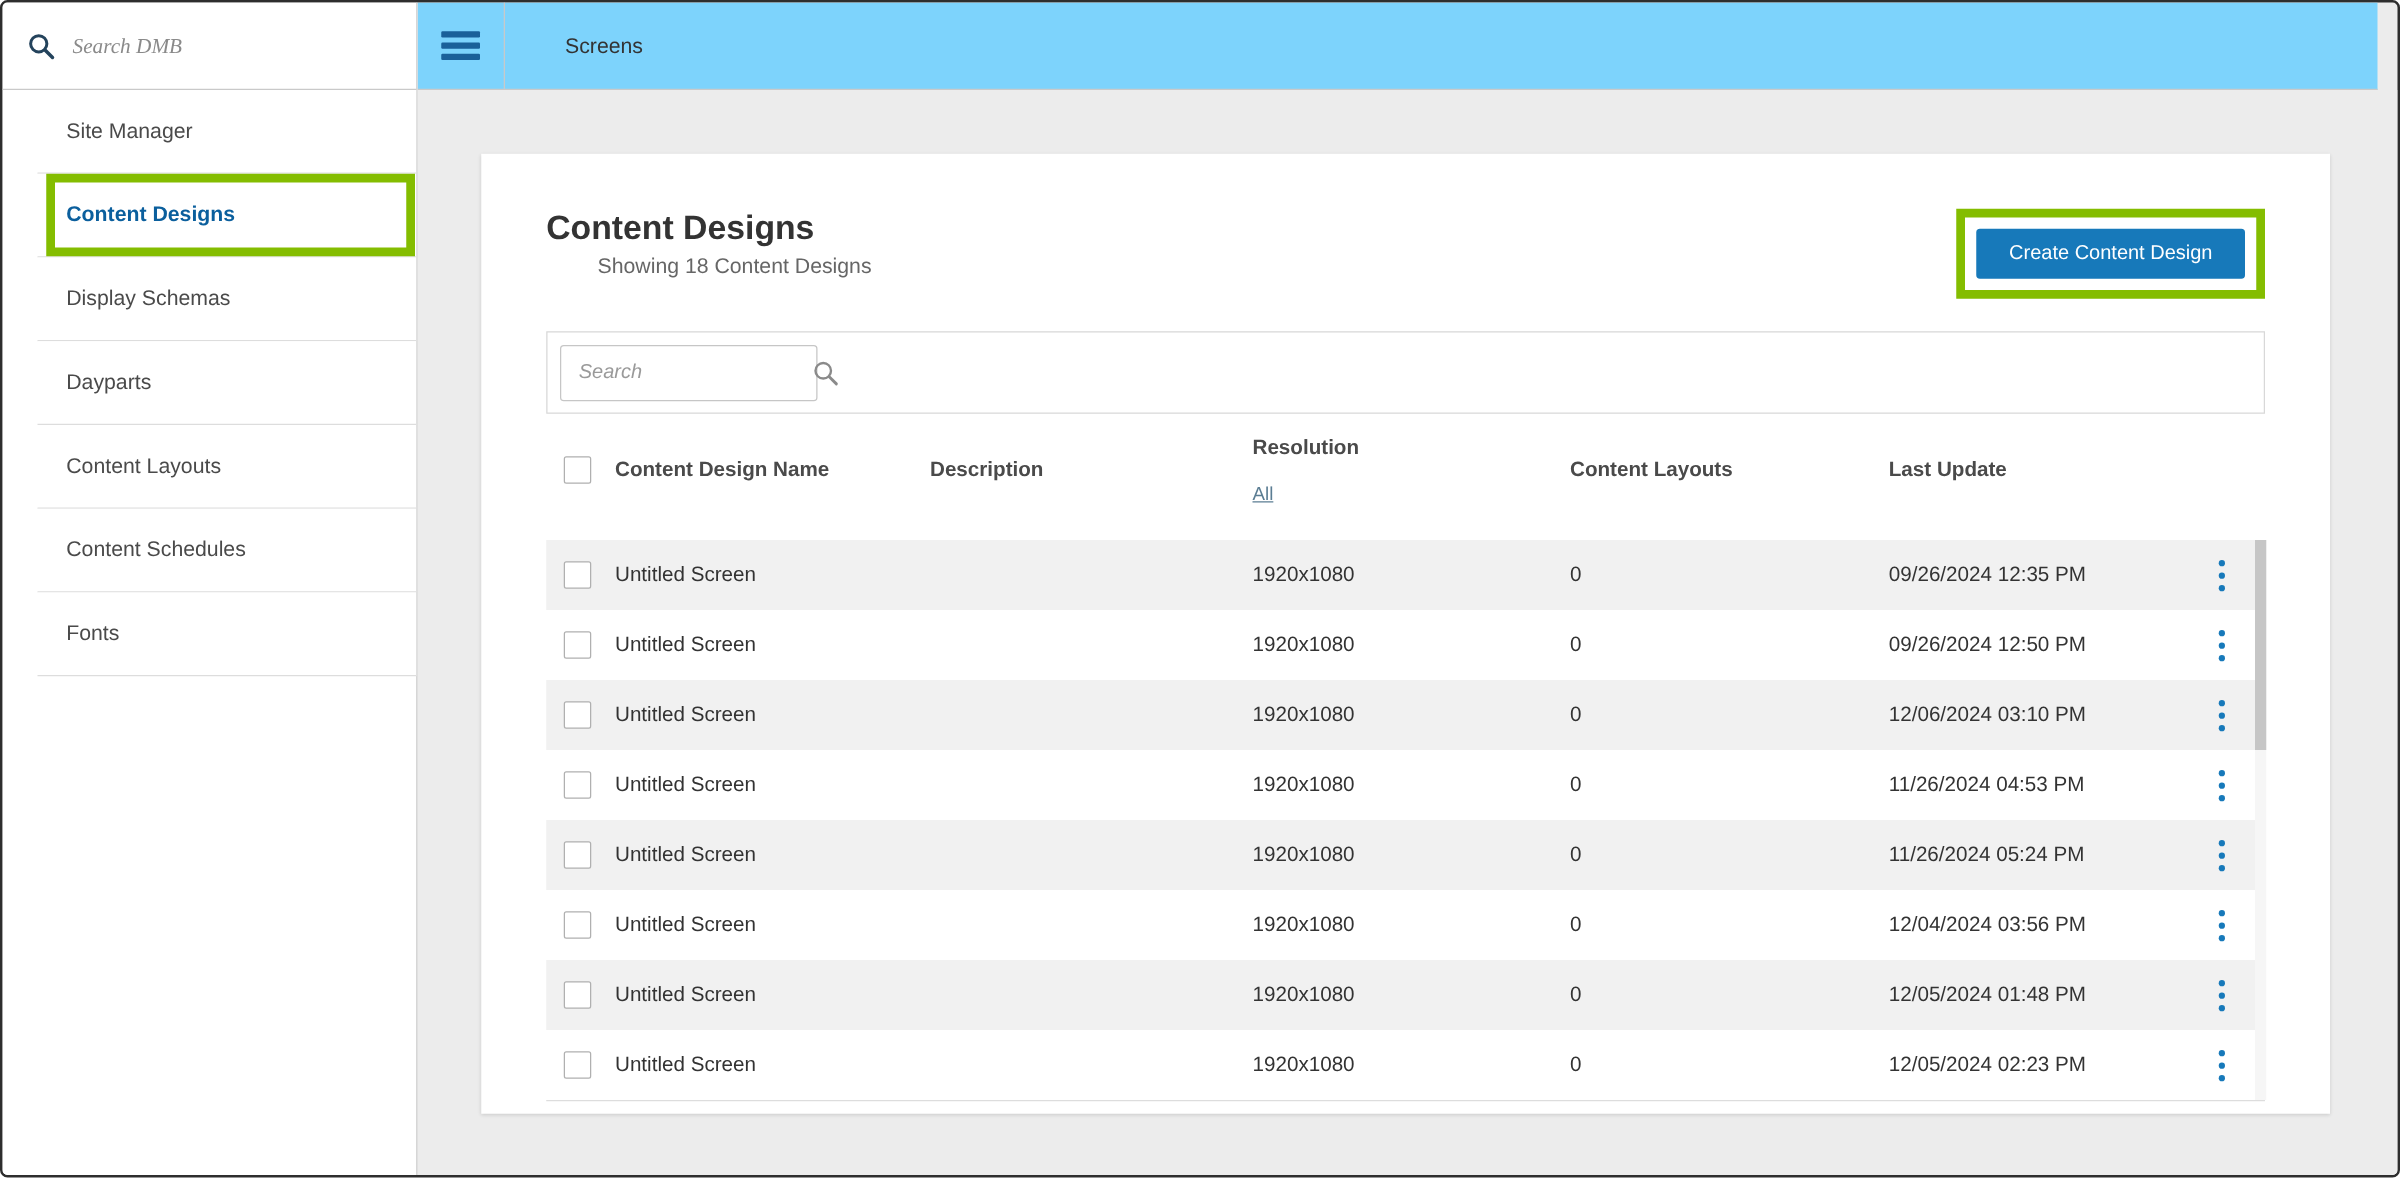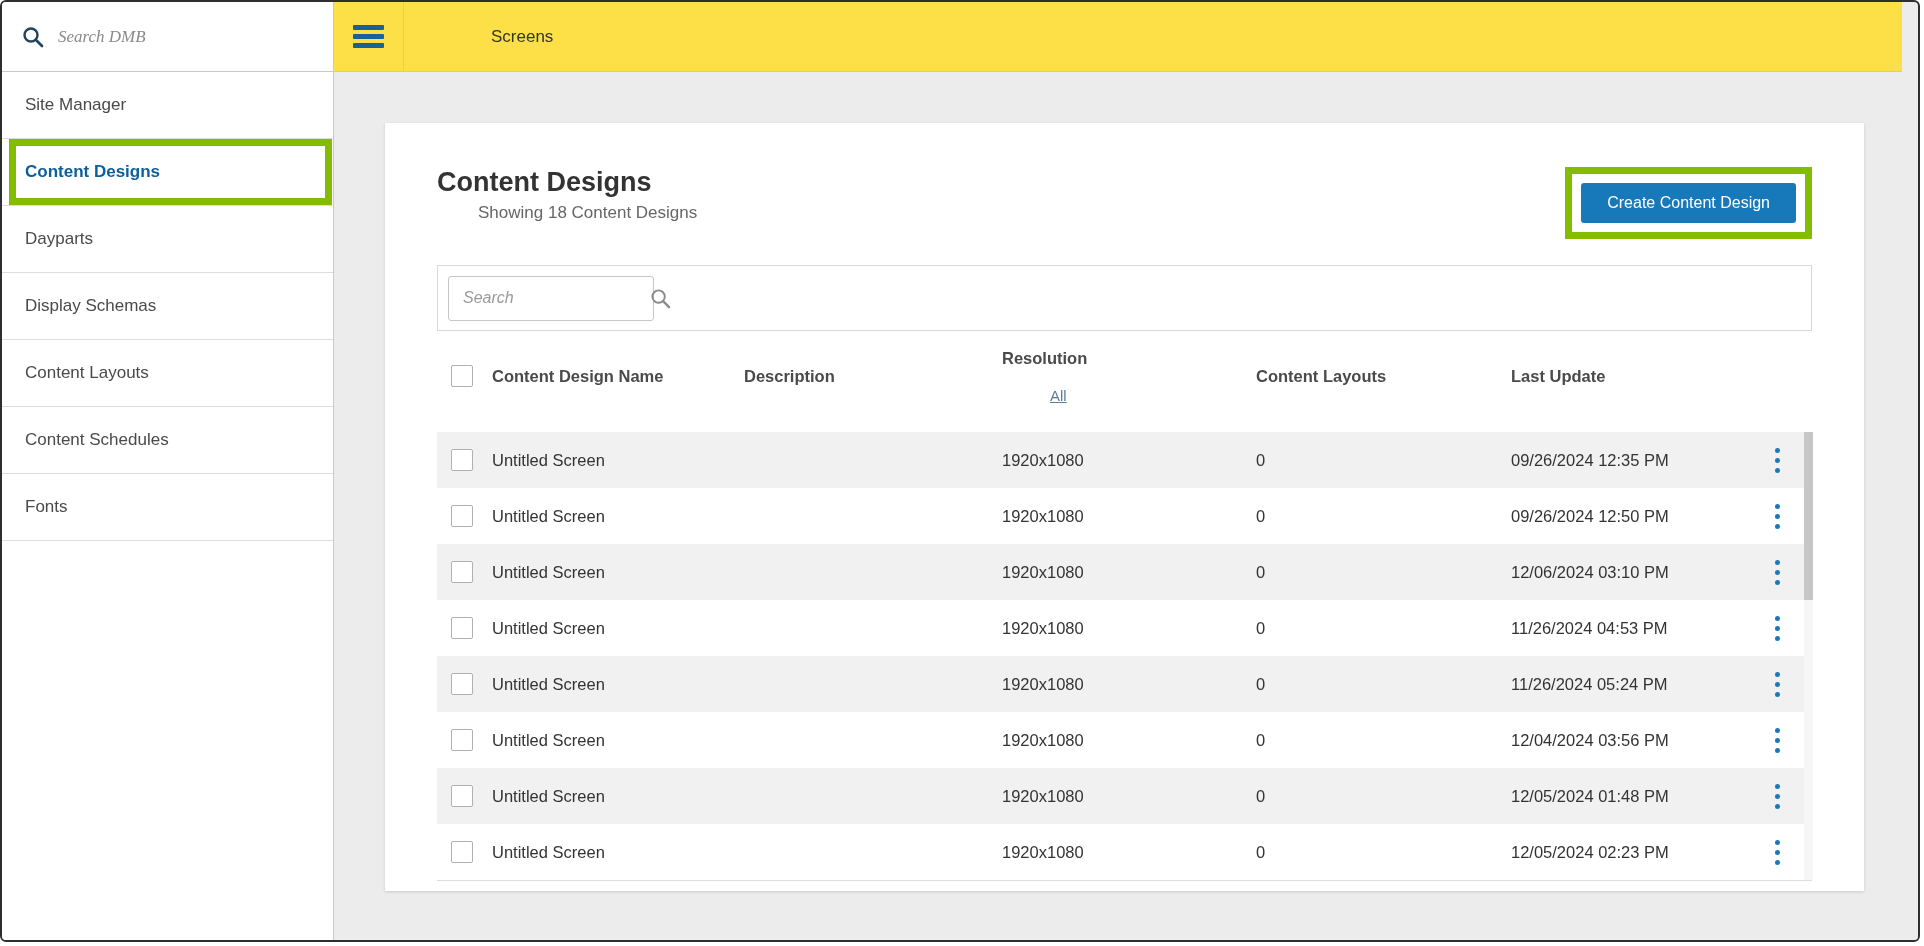--- a/index.html
+++ b/index.html
@@ -12,31 +12,31 @@
   
   .sidebar { position: absolute; left: 0; top: 0; bottom: 0; width: 332px; background: #fff;
              border-right: 1px solid #c9c9c9; z-index: 3; }
   .sidebar-search { height: 70px; display: flex; align-items: center; padding: 0 20px;
                     border-bottom: 1px solid #c9c9c9; }
   .sidebar-search svg { flex: 0 0 auto; }
   .sidebar-search input { border: none; outline: none; margin-left: 14px; width: 240px;
                           font-size: 17px; font-family: Liberation Serif, serif; color: #15803d; background: transparent; }
   .sidebar-search input::placeholder { font-style: italic; color: #8a8a8a; }
 
-  .menu { display: block; }
+  .menu { display: block; padding-left: 28px; }
   .menu-item { position: relative; height: 67px; display: flex; align-items: center;
                padding-left: 23px; border-bottom: 1px solid #ddd; cursor: pointer; background: #fff; }
   .menu-item .menu-label { font-size: 17px; color: #4a4a4a; }
   .menu-item.active .menu-label { color: #0b5f9d; font-weight: bold; }
   .menu-item.active::after { content: ""; position: absolute; left: 7px; right: 1px; top: 0; bottom: 0;
                border: 7px solid #84bd00; pointer-events: none; }
 
   
-  .topbar { position: absolute; left: 332px; right: 16px; top: 0; height: 70px; background: #fde047;
-            border-bottom: 1px solid #c9c9c9; display: flex; align-items: center; z-index: 2; gap: 39px; }
+  .topbar { position: absolute; left: 332px; right: 16px; top: 0; height: 70px; background: #7dd3fc;
+            border-bottom: 1px solid #c9c9c9; display: flex; align-items: center; z-index: 2; }
   .hamburger-box { width: 70px; height: 70px; display: flex; align-items: center; justify-content: center;
                    border-right: 1px solid #c9c9c9; cursor: pointer; }
   .hamburger-icon i { display: block; width: 31px; height: 5px; background: #1a6099; border-radius: 1px;
                       margin: 4px 0; }
   .topbar-title { margin-left: 48px; font-size: 17px; color: #333; }
 
   
   .main { position: absolute; left: 332px; top: 70px; right: 0; bottom: 0; background: #ececec; overflow: hidden; }
   .card { position: absolute; left: 51px; top: 51px; right: 54px; bottom: 49px; background: #fff;
           box-shadow: 0 1px 3px rgba(0,0,0,0.14); padding: 44px 52px 0 52px; }
@@ -59,21 +59,21 @@
   .search-box svg { position: absolute; right: 12px; top: 12px; }
 
   
   .table { margin-top: 14px; }
   .thead, .trow { display: grid; grid-template-columns: 41px 252px 258px 254px 255px 1fr 70px;
                   align-items: center; padding-left: 14px; }
   .thead { min-height: 62px; }
   .th { font-size: 16.5px; font-weight: 600; color: #4a4a4a; }
   .th-res { display: flex; flex-direction: column; gap: 19px; }
   .filter-all { font-size: 15px; font-weight: 400; color: #5b7d93; text-decoration: underline;
-                cursor: pointer; width: fit-content; margin-left: 48px; }
+                cursor: pointer; width: fit-content; }
 
   .tbody { position: relative; border-bottom: 1px solid #ddd; margin-top: 25px; }
   .trow { height: 56px; cursor: pointer; }
   .trow:nth-child(odd) { background: #f1f1f1; }
   .trow:nth-child(even) { background: #ffffff; }
   .td { font-size: 16.5px; color: #333; }
 
   .checkbox { display: inline-block; width: 22px; height: 22px; background: #fff;
               border: 1px solid #b0b0b0; border-radius: 2px; cursor: pointer; }
 
@@ -99,24 +99,24 @@
     </div>
     <nav class="menu">
 
     <div class="menu-item">
         <span class="menu-label">Site Manager</span>
       </div>
         <div class="menu-item active">
         <span class="menu-label">Content Designs</span>
       </div>
         <div class="menu-item">
+        <span class="menu-label">Display Schemas</span>
+      </div>
+        <div class="menu-item">
         <span class="menu-label">Dayparts</span>
-      </div>
-        <div class="menu-item">
-        <span class="menu-label">Display Schemas</span>
       </div>
         <div class="menu-item">
         <span class="menu-label">Content Layouts</span>
       </div>
         <div class="menu-item">
         <span class="menu-label">Content Schedules</span>
       </div>
         <div class="menu-item">
         <span class="menu-label">Fonts</span>
       </div>

